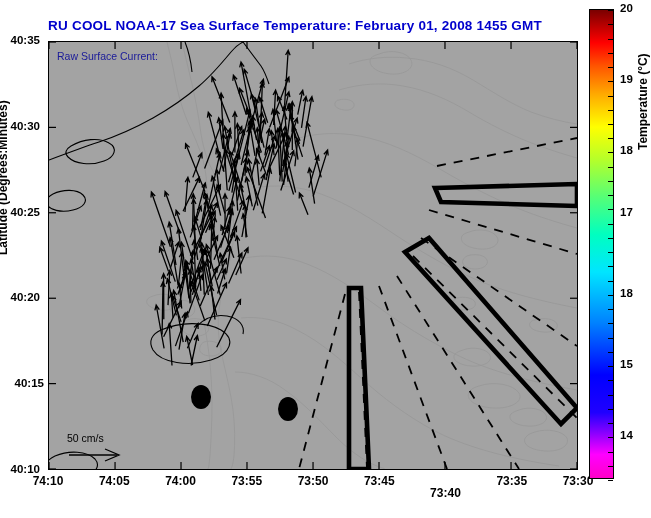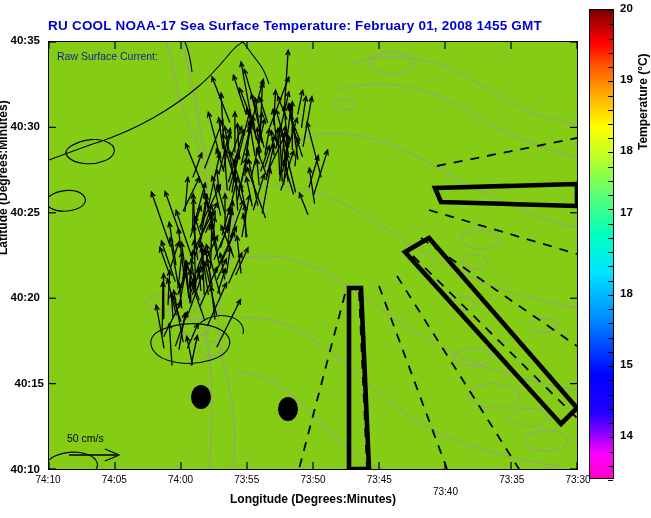--- a/index.html
+++ b/index.html
@@ -34,21 +34,21 @@
     white-space: nowrap;
   }
   #plot-frame {
     position: absolute;
     left: 48px;
     top: 41px;
     width: 530px;
     height: 429px;
     border: 1.4px solid #000000;
     box-sizing: border-box;
-    background: #84cc16;
+    background: #a3a3a3;
     overflow: hidden;
   }
   .annot {
     position: absolute;
     left: 8px;
     top: 7px;
     font-size: 10.5px;
     color: #1a1a99;
     line-height: 14px;
     white-space: nowrap;
@@ -63,22 +63,22 @@
     font-weight: bold;
     color: #000000;
     transform: translateY(-7px);
   }
   .xtick-label {
     position: absolute;
     top: 0;
     width: 56px;
     margin-left: -28px;
     text-align: center;
-    font-size: 10px;
-    font-weight: normal;
+    font-size: 12px;
+    font-weight: bold;
     color: #000000;
   }
   .ylabel {
     position: absolute;
     left: -4px;
     top: 255px;
     transform: rotate(-90deg);
     transform-origin: left top;
     font-size: 12px;
     font-weight: bold;
@@ -157,21 +157,20 @@
       <div class="xtick-label" style="left: 114.3px; top: 474px;">74:05</div>
       <div class="xtick-label" style="left: 180.52px; top: 474px;">74:00</div>
       <div class="xtick-label" style="left: 246.74px; top: 474px; text-align: center;">73:55</div>
       <div class="xtick-label" style="left: 313.04px; top: 474px;">73:50</div>
       <div class="xtick-label" style="left: 379.26px; top: 474px;">73:45</div>
       <div class="xtick-label" style="left: 445.48px; top: 474px; margin-top: 12px;">73:40</div>
       <div class="xtick-label" style="left: 511.78px; top: 474px;">73:35</div>
       <div class="xtick-label" style="left: 578px; top: 474px;">73:30</div>
     </div>
 
-  <div class="xlabel">Longitude (Degrees:Minutes)</div>
 
   <div id="plot-frame">
 
     <svg id="map-svg" width="528" height="427" viewBox="0 0 528 427" style="position:absolute;left:0;top:0;">
 
       <g stroke="#999999" fill="none" stroke-width="0.9">
         <path d="M133 0 C136 14,140 28,143 42 C147 60,150 76,152 92 C155 110,160 124,168 136
                  C176 148,182 160,184 174 C186 190,184 206,180 222 C176 238,172 252,170 268
                  C168 286,170 302,174 318 C178 336,182 352,184 368 C186 384,186 400,185 414
                  C184 422,183 425,182 427"></path>

